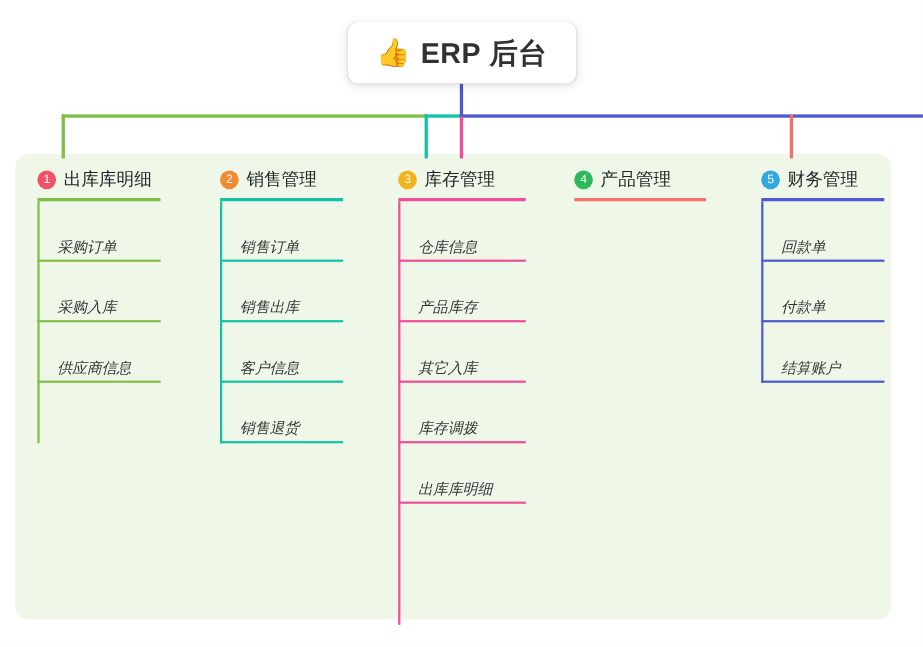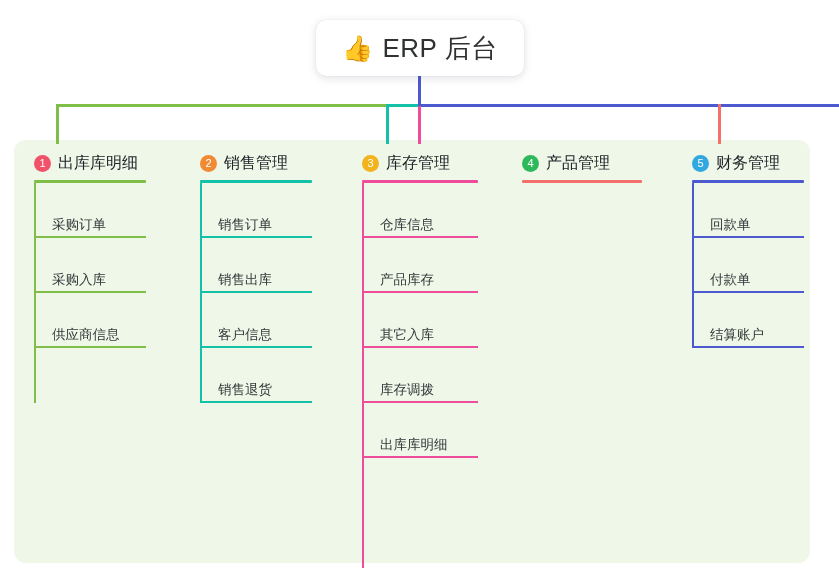--- a/index.html
+++ b/index.html
@@ -19,21 +19,21 @@
     width:208px; height:56px;
     background:#ffffff;
     border-radius:10px;
     box-shadow:0 2px 9px rgba(60,60,90,.16), 0 0 1px rgba(60,60,90,.18);
     display:flex;align-items:center;justify-content:center;
     gap:9px;
     z-index:6;
   }
   .title-emoji{font-size:25px;line-height:1;}
   .title-text{
-    font-size:26px;color:#2f3133;letter-spacing:.5px;white-space:nowrap;
+    font-size:26px;color:#2f3133;letter-spacing:.5px;white-space:nowrap;font-weight:bold;
   }
 
   
   .conn{position:absolute;}
   
   .stem{
     left:418px; top:76px; width:3px; height:30px;
     background:#4c59cf;
     z-index:5;
   }
@@ -71,21 +71,21 @@
   .col-head{position:relative;height:34px;display:flex;align-items:center;gap:7px;}
   .badge{
     width:17px;height:17px;border-radius:50%;
     color:#fff;font-size:11px;line-height:17px;text-align:center;
     flex:0 0 auto;font-weight:400;
   }
   .head-label{font-size:16px;color:#22262b;white-space:nowrap;}
   .head-rule{height:3px;border-radius:1px;}
 
   
-  .leaves{position:relative;padding-left:0;margin-top:0;}
+  .leaves{position:relative;padding-left:0;margin-top:0;font-style:italic;}
   .spine{position:absolute;left:0;top:0;width:2px;}
   .leaf{
     position:relative;
     height:55px;
     display:flex;align-items:flex-end;
     padding-left:18px;
     box-sizing:border-box;
   }
   .leaf-text{
     font-size:13.5px;color:#333638;white-space:nowrap;

